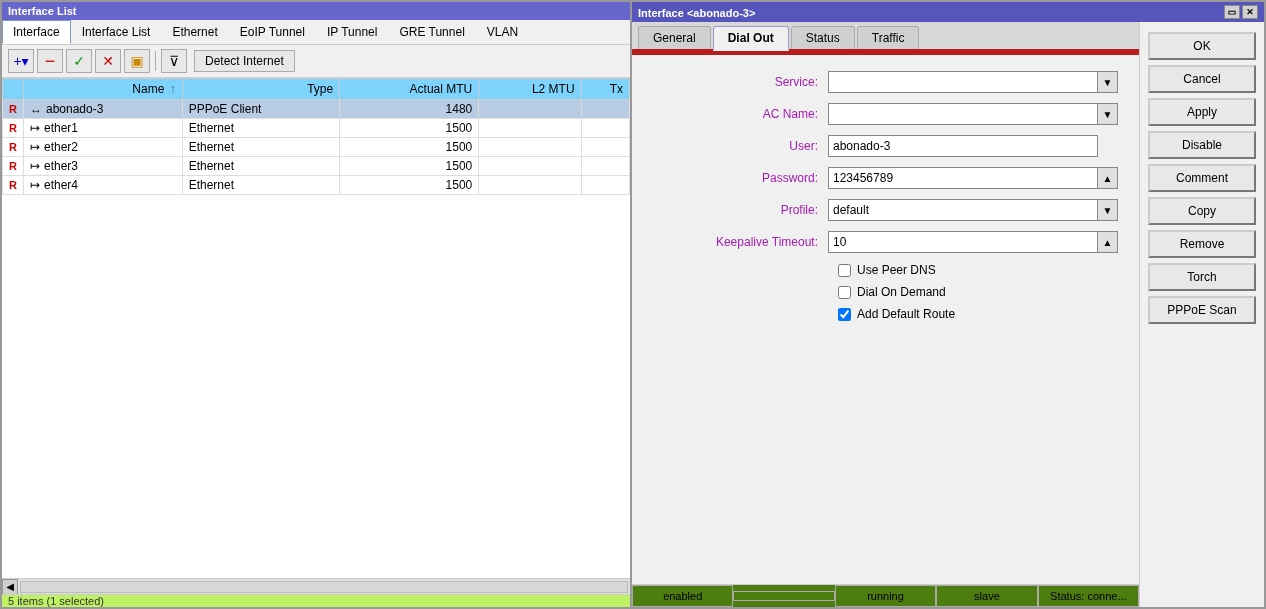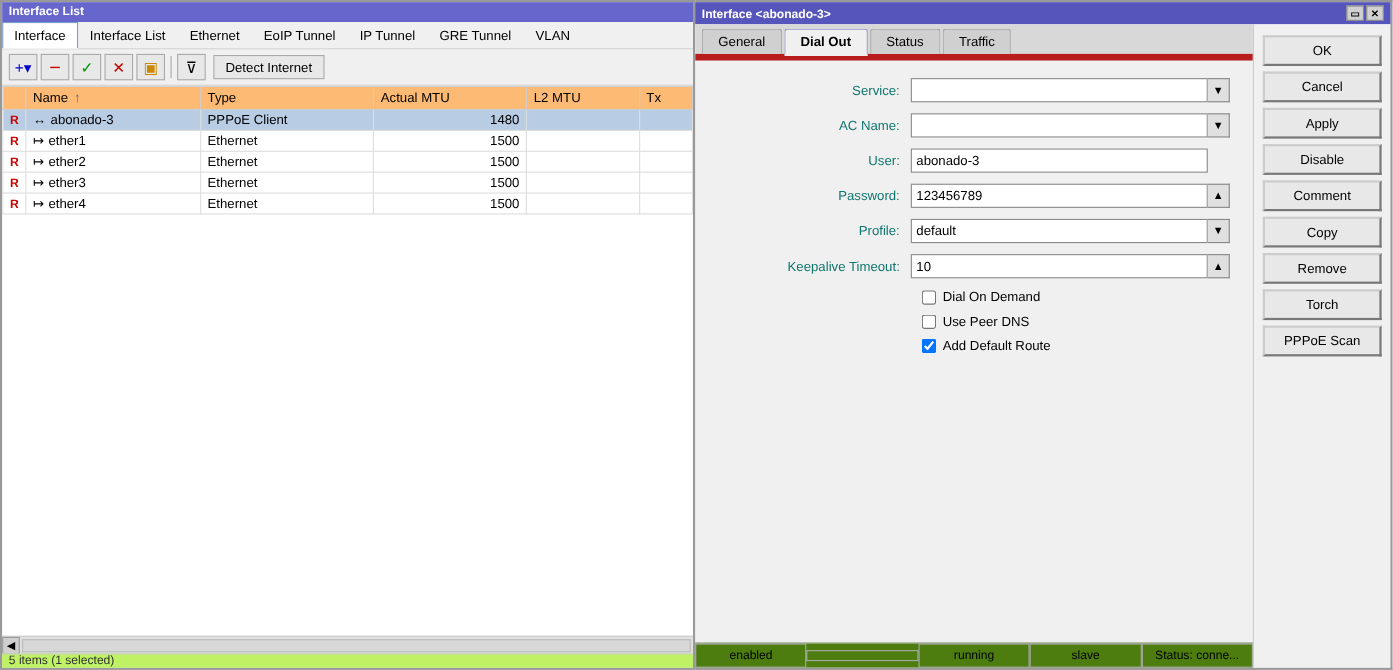--- a/index.html
+++ b/index.html
@@ -104,24 +104,24 @@
       overflow: auto;
       background: white;
     }
 
     table {
       width: 100%;
       border-collapse: collapse;
     }
 
     thead th {
-      background: #fdba74;
+      background: #7dd3fc;
       border: 1px solid #ccc;
       padding: 3px 6px;
-      text-align: left;
+      text-align: right;
       font-weight: normal;
       white-space: nowrap;
       cursor: pointer;
       user-select: none;
     }
 
     .sort-arrow { color: #666; margin-left: 2px; }
 
     tbody tr {
       cursor: pointer;
@@ -264,21 +264,21 @@
     .form-row {
       display: flex;
       align-items: center;
       margin-bottom: 10px;
     }
 
     .form-label {
       text-align: right;
       min-width: 180px;
       padding-right: 10px;
-      color: #0f766e;
+      color: #a21caf;
       font-size: 12px;
     }
 
     .form-input {
       width: 270px;
       height: 22px;
       border: 1px solid #888;
       background: white;
       padding: 2px 4px;
       font-size: 12px;
@@ -537,27 +537,27 @@
 
         <div class="form-row">
           <div class="form-label">Keepalive Timeout:</div>
           <div class="form-input-with-btn">
             <input class="form-input" type="text" value="10" style="">
             <div class="input-arrow-btn">▲</div>
           </div>
         </div>
 
         <div class="checkbox-row">
+          <input type="checkbox" id="use-peer-dns" style="">
+          <label for="use-peer-dns" class="checkbox-label">Use Peer DNS</label>
+        </div>
+
+        <div class="checkbox-row">
           <input type="checkbox" id="dial-on-demand" style="">
           <label for="dial-on-demand" class="checkbox-label">Dial On Demand</label>
-        </div>
-
-        <div class="checkbox-row">
-          <input type="checkbox" id="use-peer-dns" style="">
-          <label for="use-peer-dns" class="checkbox-label">Use Peer DNS</label>
         </div>
 
         <div class="checkbox-row">
           <input type="checkbox" id="add-default-route" checked="" style="">
           <label for="add-default-route" class="checkbox-label">Add Default Route</label>
         </div>
 
 
       </div>
 

